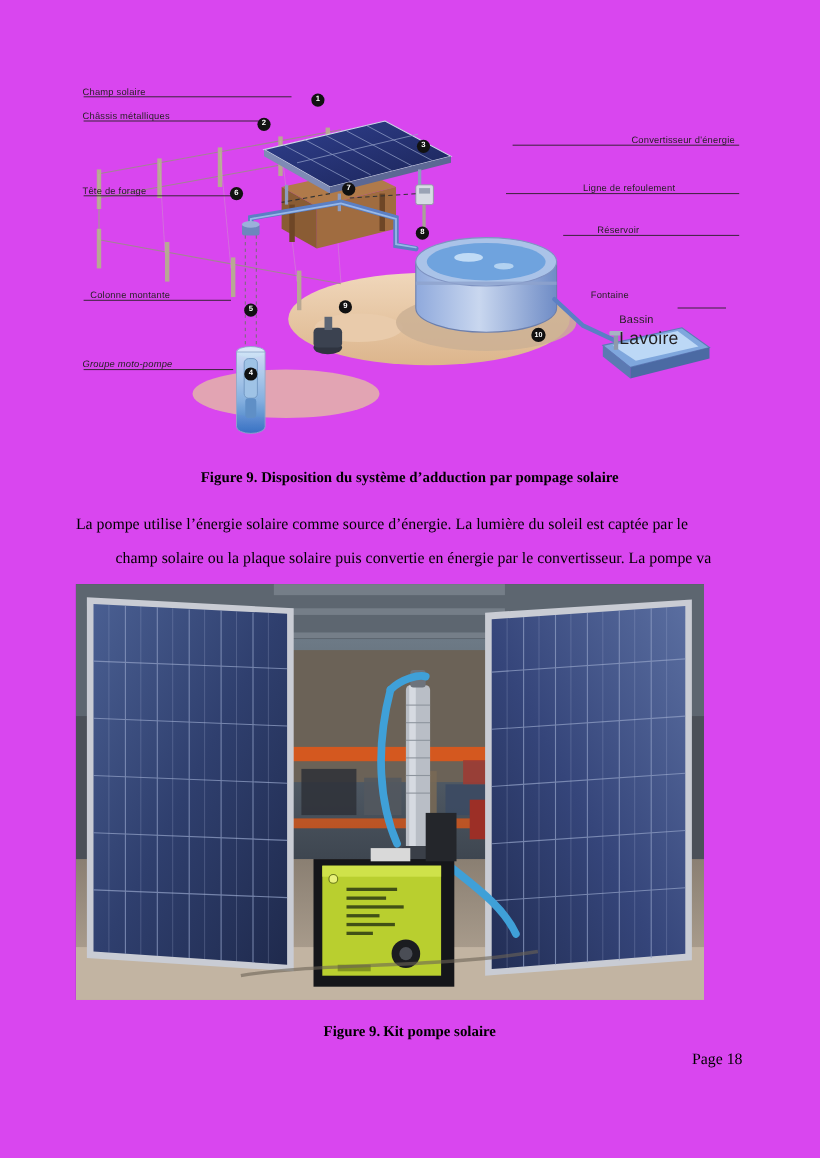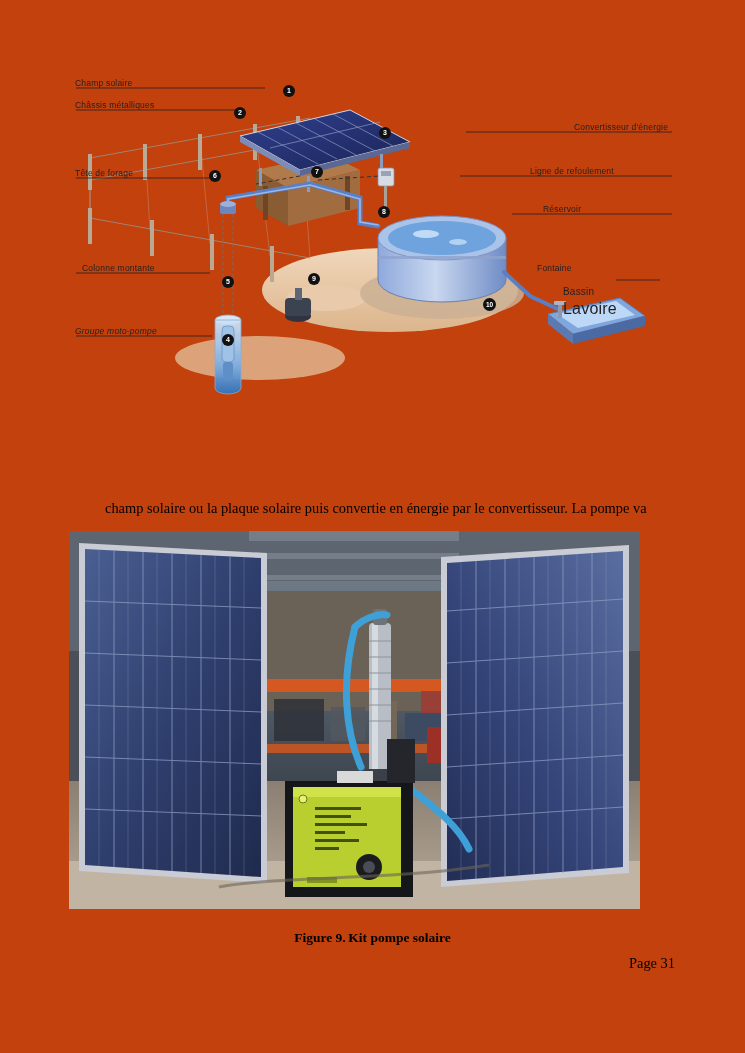--- a/index.html
+++ b/index.html
@@ -13,21 +13,21 @@
     position: relative;
     font-family: "Liberation Serif", serif;
     color: #000000;
     overflow: hidden;
   }
   .page {
     position: absolute;
     left: 0; top: 0;
     width: 745px;
     height: 1053px;
-    background: #c2410c;
+    background: #d946ef;
   }
 
   
   .fig9-wrap {
     position: absolute;
     left: 60px;
     top: 58px;
     width: 625px;
     height: 350px;
   }
@@ -284,21 +284,23 @@
     <div class="num-badge" style="left:319px; top:69px;">3</div>
     <div class="num-badge" style="left:162px; top:276px;">4</div>
     <div class="num-badge" style="left:162px; top:218px;">5</div>
     <div class="num-badge" style="left:149px; top:112px;">6</div>
     <div class="num-badge" style="left:251px; top:108px;">7</div>
     <div class="num-badge" style="left:318px; top:148px;">8</div>
     <div class="num-badge" style="left:248px; top:215px;">9</div>
     <div class="num-badge" style="left:423px; top:240px; width:13px; height:13px; line-height:13px; font-size:6.5px;">10</div>
   </div>
 
-
+  <div class="fig-caption" style="top:426px;">Figure 9.  Disposition du système d’adduction par pompage solaire</div>
+
+  <div class="body-par" style="top:462px;">La pompe utilise l’énergie solaire comme source d’énergie. La lumière du soleil est captée par le</div>
   <div class="body-par" style="top:493px;margin-left:36px;">champ solaire ou la plaque solaire puis convertie en énergie par le convertisseur. La pompe va</div>
   <div class="body-par" style="top:524px; text-align:left;">pomper l’eau vers le réservoir, et celui-ci va stocker l’eau.</div>
 
   <div class="photo">
     <svg width="571" height="378" viewBox="0 0 571 378" xmlns="http://www.w3.org/2000/svg">
       <defs>
         <linearGradient id="pv" x1="0" y1="0" x2="1" y2="1">
           <stop offset="0%" stop-color="#4a5f92"></stop>
           <stop offset="50%" stop-color="#2f3f6e"></stop>
           <stop offset="100%" stop-color="#1f2a4d"></stop>
@@ -436,15 +438,15 @@
       </g>
 
       <rect x="318" y="208" width="28" height="44" fill="#24262b"></rect>
 
       <path d="M150,356 C220,344 320,350 420,334" stroke="#6d6456" stroke-width="3" fill="none" opacity="0.6"></path>
     </svg>
   </div>
 
   <div class="fig-caption" style="top:930px;">Figure 9. Kit pompe solaire</div>
 
-  <div class="page-number">Page 31</div>
+  <div class="page-number">Page 18</div>
 
 </div>
 
 </body></html>

